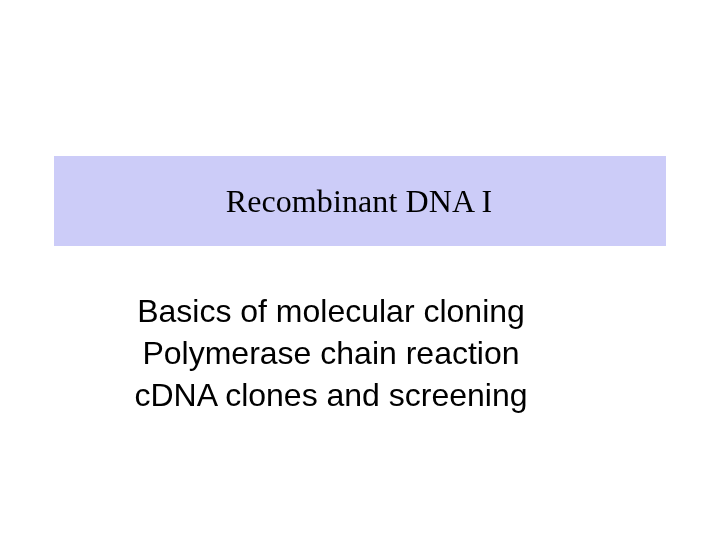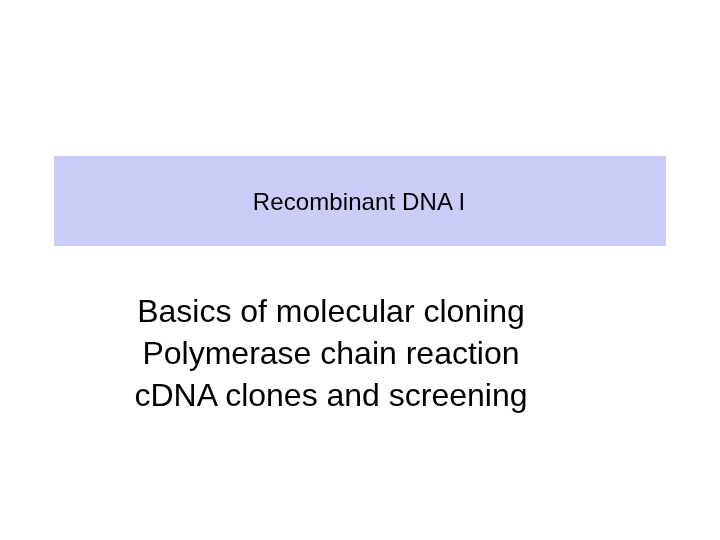--- a/index.html
+++ b/index.html
@@ -24,22 +24,22 @@
     left: 54px;
     top: 156px;
     width: 612px;
     height: 90px;
     background: #ccccf8;
     display: flex;
     align-items: center;
     justify-content: center;
   }
   #title-text {
-    font-family: Liberation Sans, sans-serif;
-    font-size: 24px;
+    font-family: Liberation Serif, serif;
+    font-size: 32px;
     font-weight: normal;
     color: #000000;
     line-height: 1.1;
     white-space: nowrap;
     letter-spacing: 0.1px;
     margin: 0;
     
     position: relative;
     left: -1px;
     top: 1px;

